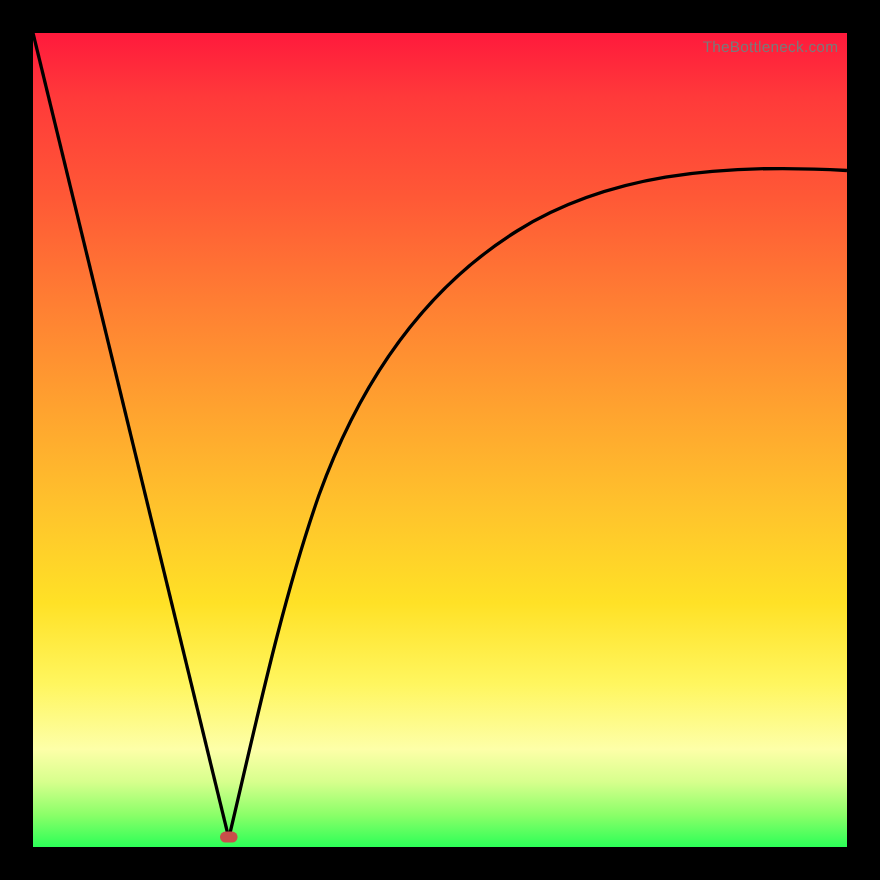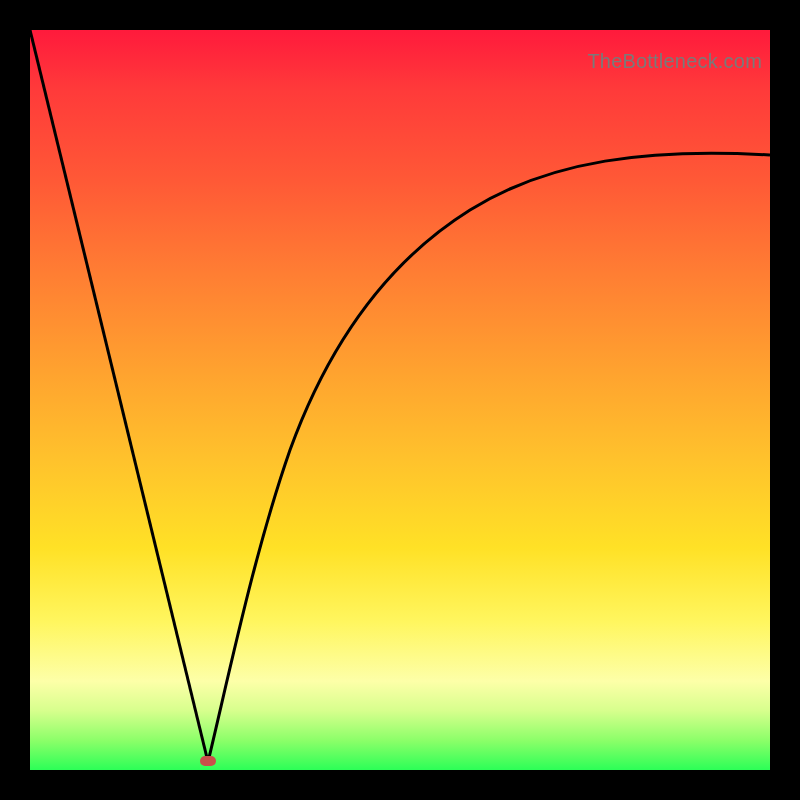--- a/index.html
+++ b/index.html
@@ -37,24 +37,24 @@
       #ffe126 70%,
       #fff65f 80%,
       #fdffa8 88%,
       #d7ff8d 92%,
       #8cff69 96%,
       #2cff57 100%
     );
   }
   .watermark {
     position: absolute;
-    top: 20px;
+    top: 4px;
     right: 8px;
     color: #7a7a7a;
-    font-size: 20px;
+    font-size: 14px;
     font-weight: 500;
     letter-spacing: 0.2px;
     user-select: none;
   }
   svg.curve {
     position: absolute;
     left: 0;
     top: 0;
     width: 740px;
     height: 740px;

